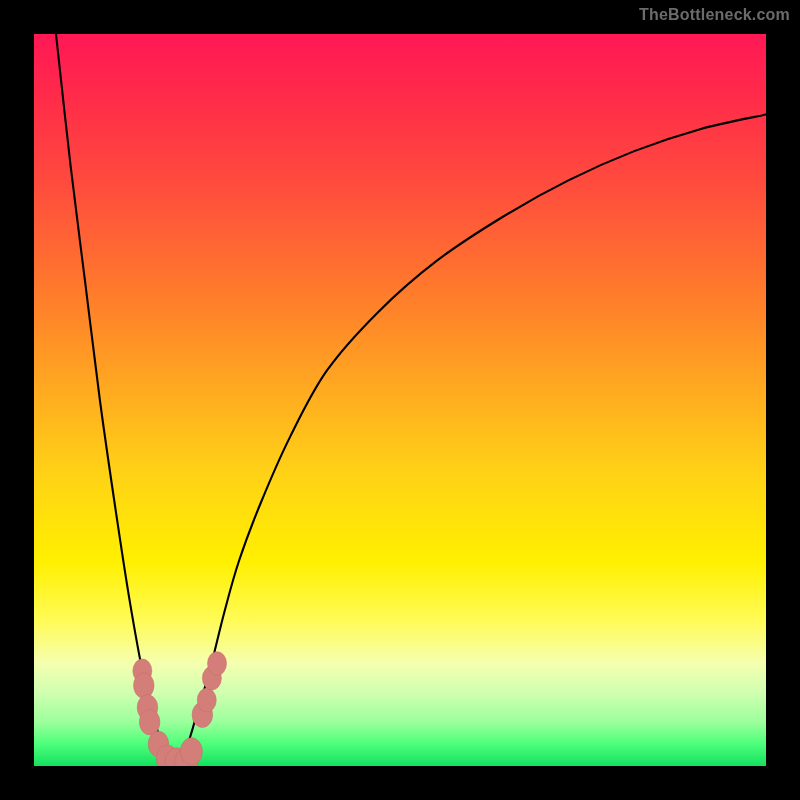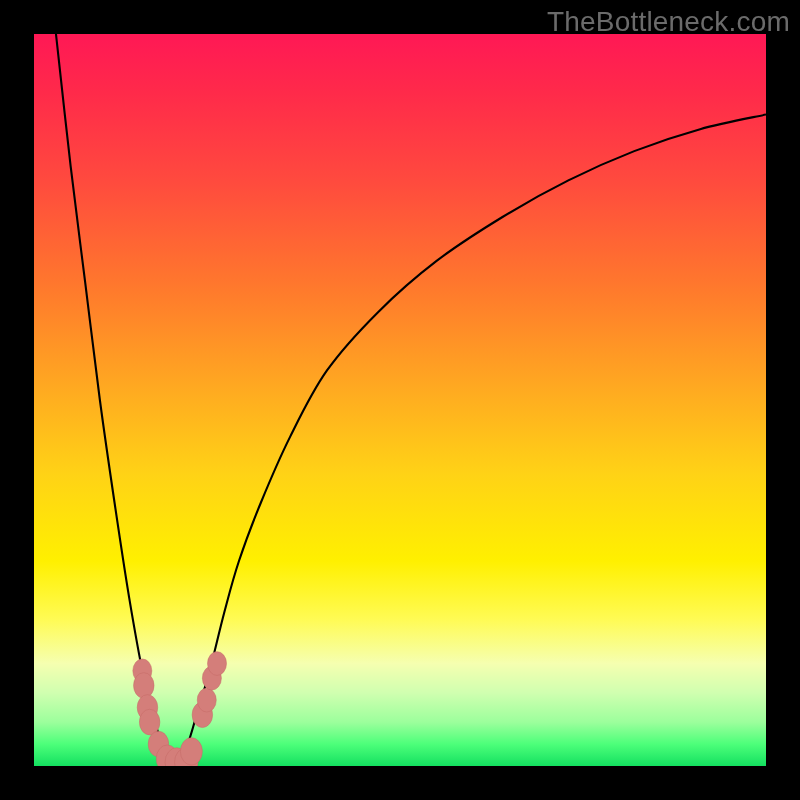--- a/index.html
+++ b/index.html
@@ -38,22 +38,22 @@
       #d0ffb0 90%,
       #9cff9c 94%,
       #4dff7a 97%,
       #14e060 100%);
   }
   .watermark {
     position: absolute;
     top: 6px;
     right: 10px;
     color: #6b6b6b;
-    font-size: 28px;
-    font-weight: 400;
+    font-size: 16px;
+    font-weight: 700;
     letter-spacing: 0.2px;
     pointer-events: none;
     margin-left: 12px;
   }
   svg.curves {
     position: absolute;
     left: 0;
     top: 0;
     width: 732px;
     height: 732px;

